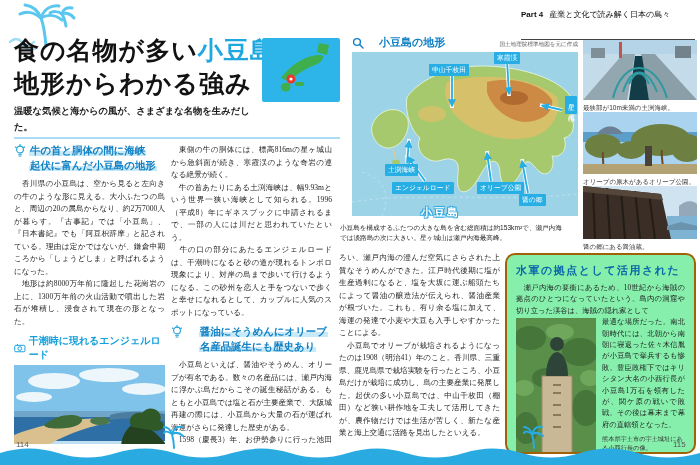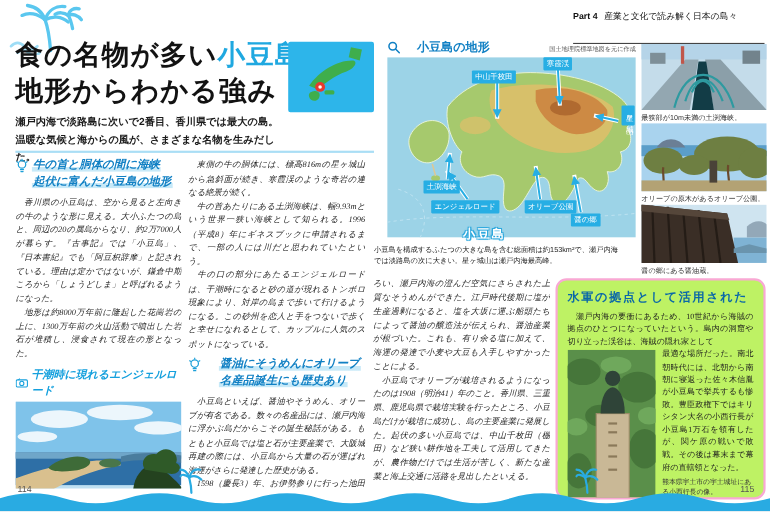--- a/index.html
+++ b/index.html
@@ -19,21 +19,21 @@
   .jp-box { left:262px; top:38px; width:78px; height:64px; background:#2db5ea; border-radius:2px; }
   .stats { left:262px; top:106px; width:85px; }
   .stat-row { display:flex; align-items:center; margin-bottom:2px; }
   .stat-badge { background:#2db5ea; color:#fff; font-size:6.4px; width:24px; text-align:center;
                 padding:1px 0; margin-right:3px; border-radius:1px; }
   .stat-val { font-size:7.4px; color:#333; }
 
   .divider { left:14px; top:137px; width:326px; height:2px; background:#aadef5; }
 
   
-  .col { position:absolute; overflow:hidden;font-style:italic; }
+  .col { position:absolute; overflow:hidden; }
   .col1 { left:14px;  top:144px; width:151px; height:300px; }
   .col2 { left:171px; top:144px; width:161px; height:300px; }
   .col3 { left:339px; top:252px; width:161px; height:196px; }
   p.body { font-family:"Liberation Serif","DejaVu Serif",serif; font-size:7.6px;
            line-height:12.5px; text-align:justify; color:#1c1c1c; }
   .heading { display:flex; align-items:flex-start; gap:3px; margin-bottom:5px; }
   .heading .htxt { font-size:10.4px; font-weight:bold; color:#1180c4; line-height:14.5px; }
   .hl { background:linear-gradient(transparent 58%, #c7e9f8 58%); padding:0 1px; }
   .photo-heading { display:flex; align-items:center; gap:3px; margin:6px 0 3px 0;
                    font-size:10px; font-weight:bold; color:#14a0dd; }
@@ -55,22 +55,22 @@
   .island-name { position:absolute; font-size:11px; font-weight:bold; color:#fff;
                  letter-spacing:2px; z-index:3;
                  text-shadow:-1px -1px 0 #2fa9de, 1px -1px 0 #2fa9de,
                              -1px 1px 0 #2fa9de, 1px 1px 0 #2fa9de, 0 0 2px #2fa9de; }
   .map-caption { left:340px; top:223px; width:226px; font-size:6.6px; line-height:10px; color:#222; }
 
   
   .rphoto { position:absolute; left:583px; width:114px; }
 
   
-  .sidebar { left:505px; top:253px; width:191px; height:201px; border:2px solid #f9a8d4;
-             border-radius:10px; background:#bef264; padding:8px 9px; overflow:hidden; }
+  .sidebar { left:505px; top:253px; width:191px; height:201px; border:2px solid #a16207;
+             border-radius:10px; background:#86efac; padding:8px 9px; overflow:hidden; }
   .sb-title { font-size:11px; font-weight:bold; color:#0a68a8; letter-spacing:1.5px;
               margin-bottom:4px; white-space:nowrap; }
   .sb-p { font-family:"Liberation Serif","DejaVu Serif",serif; font-size:7.3px;
           line-height:11.4px; text-align:justify; color:#1c1c1c; }
   .sb-photo { float:left; margin:2px 6px 0 0; }
   .sb-cap { font-size:6.2px; line-height:9px; color:#333; margin-top:4px; }
 
   
   .pageno { font-size:8px; color:#555; }
   .footer-wave { left:0; bottom:0; width:700px; height:24px; }
@@ -98,21 +98,20 @@
       <path d="M8,46 q5,-5 10,0 q5,5 10,0"></path>
     </g>
   </svg>
 
   <div class="abs main-title">
     <div><span>食の名物が多い</span><span class="cyan">小豆島</span><span>の</span></div>
     <div>地形からわかる強み</div>
   </div>
 
   <div class="abs lead">
-    <div>瀬戸内海で淡路島に次いで2番目、香川県では最大の島。</div>
     <div>温暖な気候と海からの風が、さまざまな名物を生みだした。</div>
   </div>
 
   <div class="abs jp-box">
     <svg width="78" height="64" viewBox="0 0 78 64">
       <g fill="#3fae4c">
         <polygon points="57,5 67,7 65,17 55,14"></polygon>
         <path d="M19,40 C28,27 44,17 58,17 C64,17 61,24 53,27 C41,31 33,39 26,43 Z"></path>
         <rect x="33" y="44" width="9" height="4" rx="1.5"></rect>
         <path d="M23,45 c4,-1 7,2 5,6 c-2,4 -8,3 -9,-1 c-0.7,-3 1,-4.5 4,-5 Z"></path>

